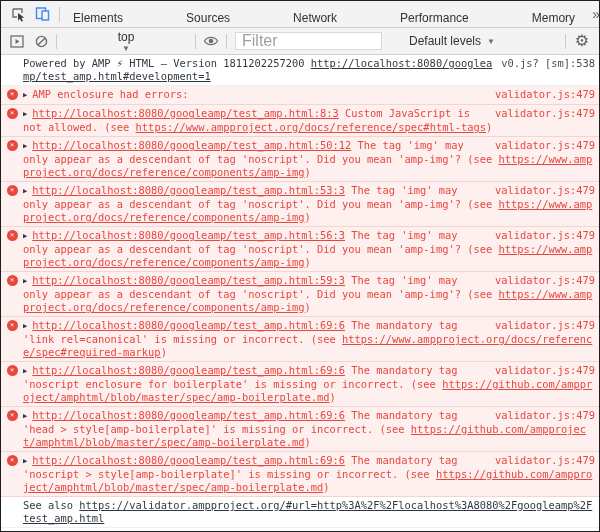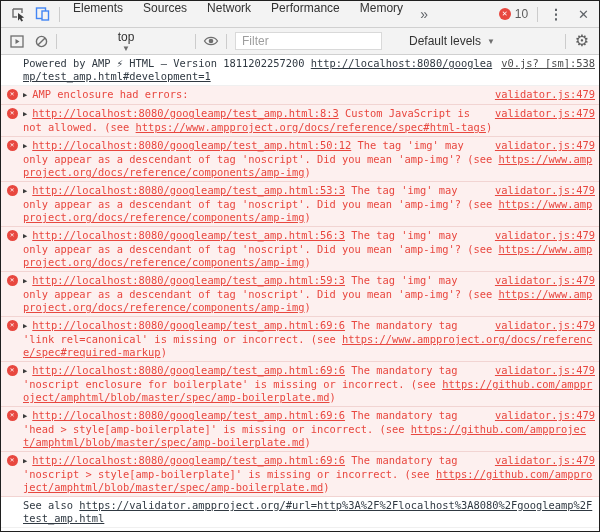--- a/index.html
+++ b/index.html
@@ -17,21 +17,21 @@
   
   .tabbar {
     flex: none; height: 27px;
     background: #f3f3f3;
     border-bottom: 1px solid #d0d0d0;
     display: flex; align-items: stretch;
   }
   .tb-icons { display: flex; align-items: center; padding: 0 2px 0 5px; }
   .icon-btn { width: 24px; height: 24px; display: flex; align-items: center; justify-content: center; cursor: pointer; }
   .sep { width: 1px; height: 15px; background: #ccc; margin: 0 3px; flex: none; align-self: center; }
-  .tabs { display: flex; align-items: flex-start; }
+  .tabs { display: flex; align-items: flex-end; gap: 43px; }
   .tab {
     padding: 0 10px; font-size: 12px; color: #333;
     display: flex; align-items: center;
     border-bottom: 2px solid transparent; cursor: pointer;
   }
   .tab.active { border-bottom-color: var(--accent-blue); }
   .more-tabs { font-size: 14px; color: #5f6368; padding: 0 7px; display: flex; align-items: center; cursor: pointer; }
   .right-cluster { margin-left: auto; display: flex; align-items: center; padding-right: 3px; }
   .err-count { display: flex; align-items: center; font-size: 12px; color: #5c5c5c; padding: 0 6px; cursor: pointer; }
   .badge-circle {
@@ -52,21 +52,21 @@
     padding: 0 4px;
   }
   .ctx-select {
     width: 132px; display: flex; justify-content: space-between; align-items: center;
     padding: 0 5px; font-size: 12px; color: #333; cursor: pointer; flex-direction: column;
   }
   .arrow { font-size: 8px; color: #6e6e6e; }
   .filter-input {
     width: 147px; height: 18px;
     border: 1px solid #d9d9d9; background: #fff;
-    font-size: 12px; padding: 0 6px; margin-left: 5px;
+    font-size: 16px; padding: 0 6px; margin-left: 5px;
     font-family: "Liberation Sans", sans-serif; color: #333;
     outline: none;
   }
   .filter-input::placeholder { color: #9e9e9e; }
   .levels { display: flex; align-items: center; margin-left: 27px; font-size: 12px; color: #333; cursor: pointer; }
   .levels .arrow { margin-left: 6px; }
   .toolbar-right { margin-left: auto; display: flex; align-items: center; }
   .gear { font-size: 16px; color: #5f5f5f; padding: 0 6px; cursor: pointer; line-height: 1; }
 
   
@@ -80,21 +80,21 @@
   .gutter { flex: none; width: 22px; display: flex; justify-content: center; align-items: flex-start; padding-top: 1px; }
   .err-badge {
     width: 11px; height: 11px; border-radius: 50%;
     background: var(--error-red); color: #fff;
     font-size: 7px; line-height: 11px; text-align: center; flex: none;
   }
   .body { flex: 1; min-width: 0; color: #303942; word-wrap: break-word; }
   .msg-row.error .body { color: var(--error-red); }
   .tri { font-size: 7px; color: #3c3c3c; margin-right: 5px; vertical-align: 1px; cursor: pointer; }
   .lnk { text-decoration: underline; word-break: break-all; cursor: pointer; }
-  .src { float: right; margin-left: 8px; text-decoration: underline; color: var(--link-gray); cursor: pointer; }
+  .src { float: right; margin-left: 8px; color: var(--link-gray); cursor: pointer; }
   .msg-row.error .src { color: var(--error-red); }
   .prompt-row { padding: 3px 0 0 8px; }
 
   svg { display: block; }
 </style>
 </head>
 <body>
 
 <div class="devtools">
 

